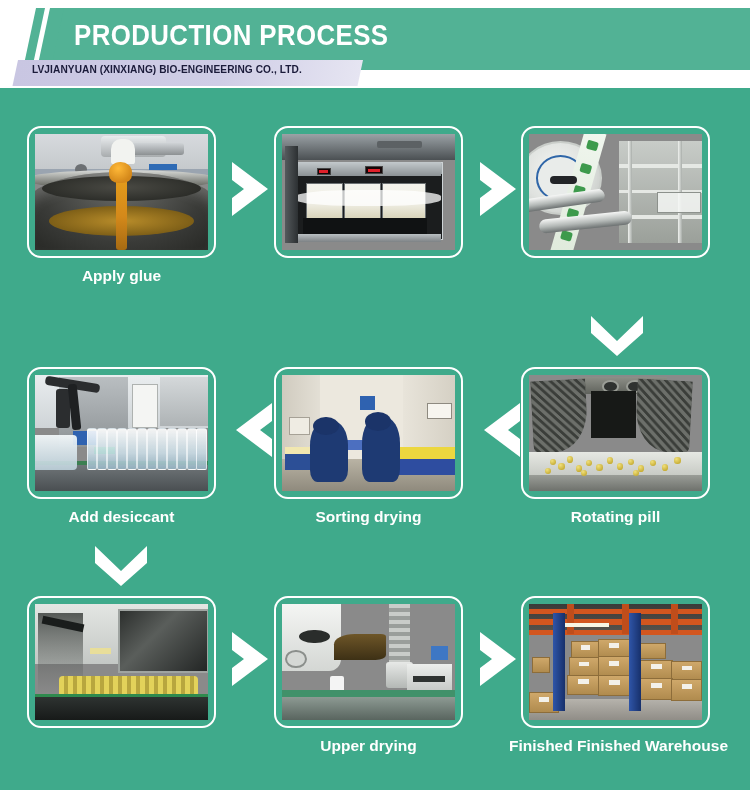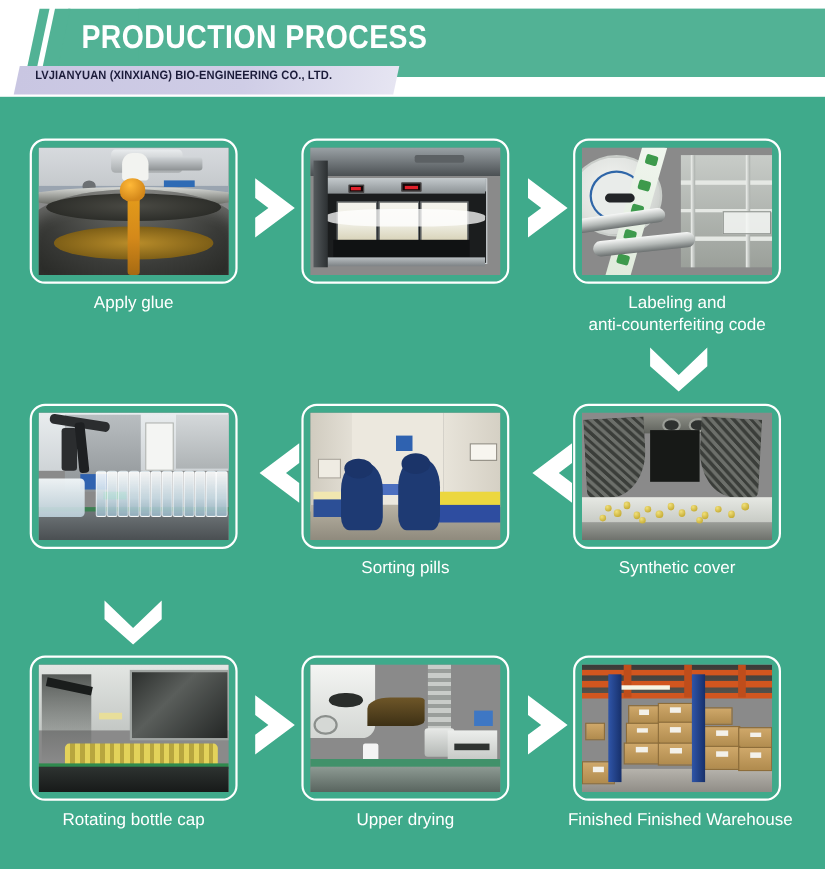--- a/index.html
+++ b/index.html
@@ -96,20 +96,21 @@
   }
 
   
   #canvas {
     position: absolute;
     left: 0;
     top: 88px;
     width: 750px;
     height: 702px;
     background: #3faa8b;
+    font-weight: bold;
   }
 
   
   .card {
     position: absolute;
     border: 2px solid #ffffff;
     border-radius: 14px;
     padding: 6px;
     box-sizing: border-box;
     background: transparent;
@@ -385,22 +386,20 @@
               <i style="top:44%"></i>
               <i style="top:62%"></i>
               <i style="top:80%"></i>
             </div>
           <div class="layer handle"></div>
           <div class="layer roll1"></div>
           <div class="layer roll2"></div>
         </div>
       </div>
     </div>
-    <div class="caption" style="left:511px; top:178px; width:209px;">Labeling and
-anti-counterfeiting code</div>
 
     <div class="arrow" style="left:589px; top:225px;">
       <svg width="56" height="46" viewBox="0 0 56 46">
           <path d="M2 3 L28 28 L54 3 L54 20 L28 43 L2 20 Z" fill="#ffffff"></path>
         </svg>
     </div>
 
     <div class="card" style="left:27px; top:279px; width:189px; height:132px;">
       <div class="card-inner">
         <div class="photo p-des">
@@ -426,20 +425,21 @@
             <div class="bt" style="left:48%"></div>
               <div class="bt" style="left:56%"></div>
             <div class="bt" style="left:64%"></div>
               <div class="bt" style="left:72%"></div>
             <div class="bt" style="left:80%"></div>
               <div class="bt" style="left:88%"></div>
           </div>
         </div>
       </div>
     </div>
+    <div class="caption" style="left:27px; top:419px; width:189px;">Add desiccant</div>
 
     <div class="arrow" style="left:228px; top:313px;">
       <svg width="48" height="58" viewBox="0 0 48 58">
           <path d="M44 2 L8 29 L44 56 L44 38 L32 29 L44 20 Z" fill="#ffffff"></path>
         </svg>
     </div>
 
     <div class="card" style="left:274px; top:279px; width:189px; height:132px;">
       <div class="card-inner">
         <div class="photo p-sort">
@@ -455,21 +455,21 @@
           <div class="layer tbl1t"></div>
           <div class="layer tbl1"></div>
           <div class="layer box1"></div>
           <div class="layer ppl p1"></div>
           <div class="layer p1h"></div>
           <div class="layer ppl p2"></div>
           <div class="layer p2h"></div>
         </div>
       </div>
     </div>
-    <div class="caption" style="left:274px; top:419px; width:189px;">Sorting pills</div>
+    <div class="caption" style="left:274px; top:419px; width:189px;">Sorting drying</div>
 
     <div class="arrow" style="left:476px; top:313px;">
       <svg width="48" height="58" viewBox="0 0 48 58">
           <path d="M44 2 L8 29 L44 56 L44 38 L32 29 L44 20 Z" fill="#ffffff"></path>
         </svg>
     </div>
 
     <div class="card" style="left:521px; top:279px; width:189px; height:132px;">
       <div class="card-inner">
         <div class="photo p-syn">
@@ -493,21 +493,21 @@
           <div class="pill" style="left:63%; top:78%"></div>
           <div class="pill" style="left:70%; top:73%"></div>
           <div class="pill" style="left:77%; top:77%"></div>
           <div class="pill" style="left:84%; top:71%"></div>
           <div class="pill" style="left:9%; top:80%"></div>
           <div class="pill" style="left:30%; top:82%"></div>
           <div class="pill" style="left:60%; top:82%"></div>
         </div>
       </div>
     </div>
-    <div class="caption" style="left:521px; top:419px; width:189px;">Synthetic cover</div>
+    <div class="caption" style="left:521px; top:419px; width:189px;">Rotating pill</div>
 
     <div class="arrow" style="left:93px; top:455px;">
       <svg width="56" height="46" viewBox="0 0 56 46">
           <path d="M2 3 L28 28 L54 3 L54 20 L28 43 L2 20 Z" fill="#ffffff"></path>
         </svg>
     </div>
 
     <div class="card" style="left:27px; top:508px; width:189px; height:132px;">
       <div class="card-inner">
         <div class="photo p-rot">
@@ -516,21 +516,20 @@
           <div class="layer mach"></div>
           <div class="layer mach2"></div>
           <div class="layer arm"></div>
           <div class="layer lamp"></div>
           <div class="layer gold"></div>
           <div class="layer rail"></div>
           <div class="layer belt"></div>
         </div>
       </div>
     </div>
-    <div class="caption" style="left:17px; top:648px; width:209px;">Rotating bottle cap</div>
 
     <div class="arrow" style="left:228px; top:542px;">
       <svg width="48" height="58" viewBox="0 0 48 58">
           <path d="M4 2 L40 29 L4 56 L4 38 L16 29 L4 20 Z" fill="#ffffff"></path>
         </svg>
     </div>
 
     <div class="card" style="left:274px; top:508px; width:189px; height:132px;">
       <div class="card-inner">
         <div class="photo p-up">

